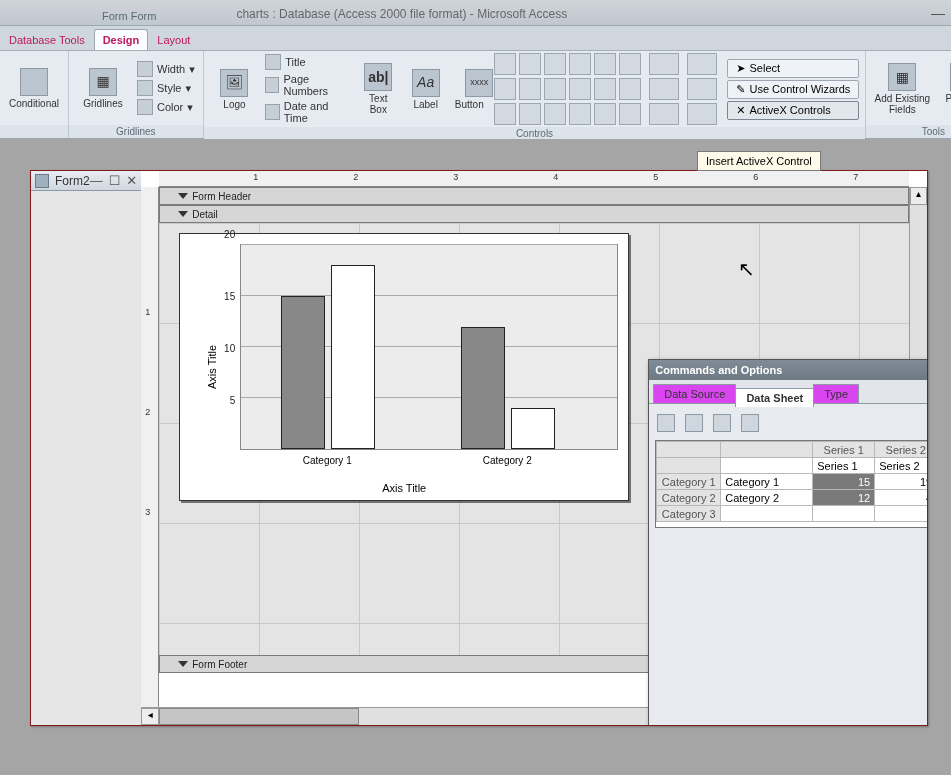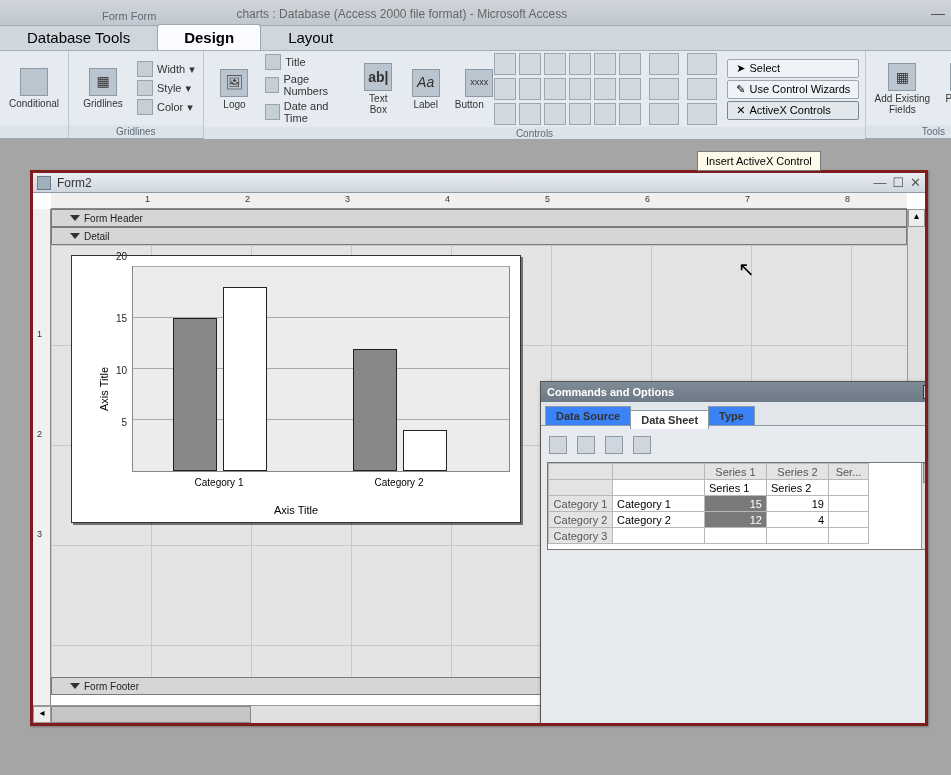--- a/index.html
+++ b/index.html
@@ -3,21 +3,21 @@
 <meta charset="utf-8">
 <style>
   * { box-sizing: border-box; margin: 0; padding: 0; font-family: "Segoe UI", Tahoma, sans-serif; }
   body { background: #999; width: 951px; height: 775px; overflow: hidden; font-size: 12px; }
   .titlebar { background: linear-gradient(#d0d5da,#c0c7ce); height: 26px; display: flex; align-items: flex-end; border-bottom:1px solid #9aa; }
   .ctx-tab-label { font-size:11px; color:#5c6b73; padding:0 40px 3px 12px; }
   .doc-title { font-size:12px; color:#666; padding-bottom:4px; }
   .titlebar-right { margin-left:auto; padding:4px 6px; display:flex; gap:8px; }
   .titlebar-right span { font-size:14px; color:#555; }
   .tabbar { background:#cfd6dd; height:25px; display:flex; align-items:flex-end; padding-left:0; border-bottom:1px solid #a7afb6; }
-  .tabbar .tab { padding:4px 26px; font-size:15px; color:#000000; border:1px solid transparent; border-bottom:none; }
+  .tabbar .tab { padding:4px 8px; font-size:11px; color:#be185d; border:1px solid transparent; border-bottom:none; }
   .tabbar .tab.active { background:#fafcff; border-color:#9aa6b1; border-radius:3px 3px 0 0; font-weight:bold; }
   .ribbon { background:#e6ebf1; height:88px; display:flex; border-bottom:1px solid #9aa6b1; }
   .group { border-right:1px solid #c0c8cf; display:flex; flex-direction:column; }
   .group-body { flex:1; display:flex; align-items:center; padding:2px 6px; gap:4px; }
   .group-label { text-align:center; font-size:10px; color:#5c6b73; padding:1px 0; background:#dde3ea; }
   .big-btn { display:flex; flex-direction:column; align-items:center; justify-content:center; width:56px; height:64px; font-size:10px; color:#333; gap:2px; line-height:11px; text-align:center; }
   .big-btn .ico { width:28px; height:28px; background:#bbc5cf; border:1px solid #8d99a4; display:flex; align-items:center; justify-content:center; font-size:14px; }
   .vstack { display:flex; flex-direction:column; gap:1px; }
   .hrow { display:flex; align-items:center; gap:4px; font-size:11px; color:#333; padding:1px 2px; }
   .hrow .sico { width:16px; height:16px; background:#c6ced6; border:1px solid #98a3ad; display:inline-block; }
@@ -25,21 +25,21 @@
   .icon-grid .cell { background:#d2d9e0; border:1px solid #9ca7b1; }
   .extra-col { display:grid; grid-template-rows:repeat(3,22px); gap:3px; margin-left:4px; }
   .extra-col .cell, .extra-col2 .cell { width:30px; height:22px; background:#d2d9e0; border:1px solid #9ca7b1; }
   .select-col { display:flex; flex-direction:column; gap:2px; margin-left:6px; }
   .sel-btn { border:1px solid #9ca7b1; background:#eff3f7; padding:2px 8px; font-size:11px; display:flex; align-items:center; gap:4px; border-radius:2px; white-space:nowrap; }
   .sel-btn.pressed { background:#e2e7ec; border-color:#7a8691; }
   .tools-grp { display:flex; gap:6px; padding:2px 8px 0 8px; }
 
   .workspace { position:relative; background:#a5a5a5; height:636px; }
   .tooltip { position:absolute; left:697px; top:12px; background:#fdfae9; border:1px solid #7a7a7a; padding:3px 8px; font-size:11px; z-index:50; }
-  .formwin { position:absolute; left:30px; top:31px; width:898px; height:556px; background:#e6e6e6; border:3px solid #7f1d1d; display:flex; flex-direction:column; box-shadow:1px 1px 2px rgba(0,0,0,.3); }
+  .formwin { position:absolute; left:30px; top:31px; width:898px; height:556px; background:#e6e6e6; border:1px solid #7f1d1d; display:flex; box-shadow:1px 1px 2px rgba(0,0,0,.3); }
   .formwin-title { background:linear-gradient(#e8edf3,#d0d7de); border-bottom:1px solid #8d99a4; height:20px; display:flex; align-items:center; padding:0 4px; font-size:12px; color:#333; }
   .formwin-title .ticon { width:14px; height:14px; background:#9fb0bf; border:1px solid #6d7b88; margin-right:6px; }
   .formwin-title .wctrl { margin-left:auto; display:flex; gap:6px; font-size:13px; color:#555; }
   .formclient { flex:1; position:relative; background:#fff; overflow:hidden; }
   
   .hruler { position:absolute; left:18px; top:0; right:18px; height:16px; background:#f0f0f0; border-bottom:1px solid #888; }
   .hruler .num { position:absolute; top:1px; font-size:9px; color:#333; }
   .vruler { position:absolute; left:0; top:16px; bottom:18px; width:18px; background:#f0f0f0; border-right:1px solid #888; }
   .vruler .num { position:absolute; left:4px; font-size:9px; color:#333; }
   .design-area { position:absolute; left:18px; top:16px; right:18px; bottom:18px; overflow:hidden; }
@@ -56,21 +56,21 @@
   .ytick { position:absolute; right:calc(100% - 55px); font-size:10px; color:#222; transform:translateY(-50%); }
   .ylabel { position:absolute; left:10px; top:50%; transform:translateY(-50%) rotate(-90deg); font-size:11px; }
   .xlabel { position:absolute; left:50%; bottom:6px; transform:translateX(-50%); font-size:11px; }
   .catlabel { position:absolute; bottom:34px; font-size:10px; transform:translateX(-50%); }
 
   
   .cando { position:absolute; left:507px; top:188px; width:405px; height:384px; background:#e2e5e9; border:1px solid #555; box-shadow:2px 2px 5px rgba(0,0,0,.4); z-index:40; display:flex; flex-direction:column; }
   .cando-title { background:linear-gradient(#7f8c97,#6d7a85); color:#fff; font-weight:bold; font-size:11px; padding:3px 6px; display:flex; align-items:center; }
   .cando-title .x { margin-left:auto; background:#c9cfd6; color:#333; width:15px; height:14px; text-align:center; line-height:13px; border:1px solid #333; font-size:11px; }
   .cando-tabs { display:flex; background:#e2e5e9; border-bottom:1px solid #8d99a4; padding-top:4px; padding-left:4px; gap:0; }
-  .cando-tabs .ct { padding:3px 10px; font-size:11px; border:1px solid #8d99a4; border-bottom:none; background:#3b82f6; color:#333; margin-right:-1px;font-weight:bold; }
+  .cando-tabs .ct { padding:3px 10px; font-size:11px; border:1px solid #8d99a4; border-bottom:none; background:#d946ef; color:#333; margin-right:-1px; }
   .cando-tabs .ct.active { background:#fff; font-weight:bold; position:relative; top:4px; }
   .cando-body { flex:1; background:#e7eaee; padding:6px; display:flex; flex-direction:column; }
   .cando-icons { display:flex; gap:10px; padding:4px 2px 8px 2px; }
   .cando-icons .ci { width:18px; height:18px; background:#cfd6dd; border:1px solid #8d99a4; }
   .sheet { border:1px solid #777; background:#fff; position:relative; height:88px; overflow:hidden; }
   .sheet-scroll { position:absolute; right:0; top:0; bottom:0; width:16px; background:#e0e0e0; border-left:1px solid #999; }
   .sheet-scroll .hdl { position:absolute; top:0; width:14px; left:1px; height:20px; background:#bdbdbd; border:1px solid #888; }
   .sheet table { border-collapse:collapse; font-size:11px;border-radius:21px; }
   .sheet th, .sheet td { border:1px solid #b8b8b8; padding:1px 4px; height:16px; }
   .sheet th { background:#e3e3e3; color:#555; font-weight:normal; }

